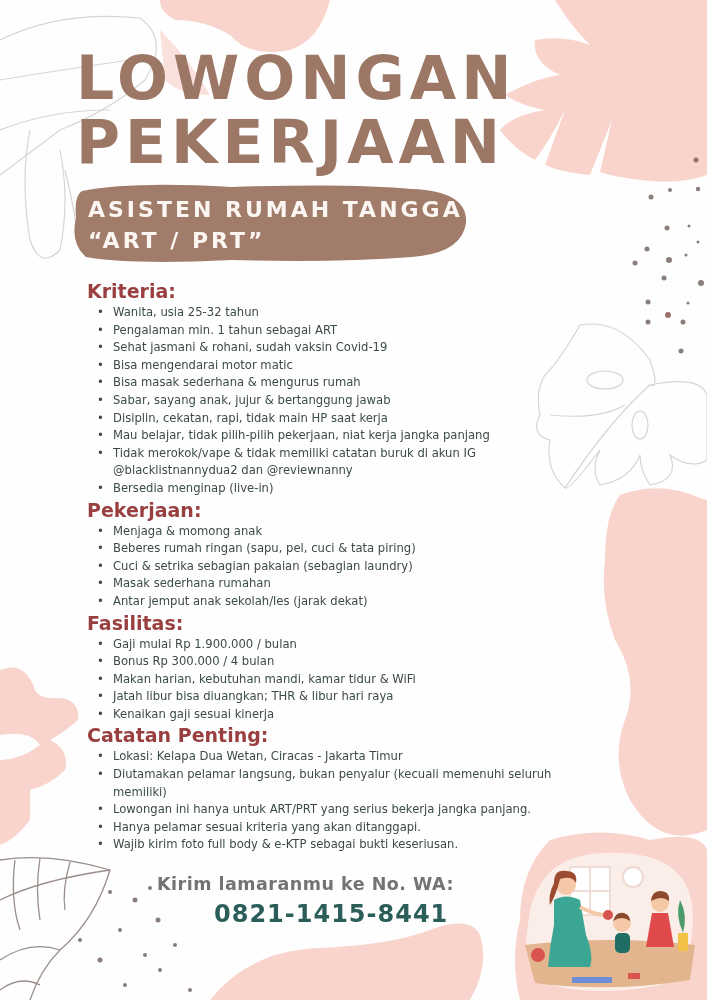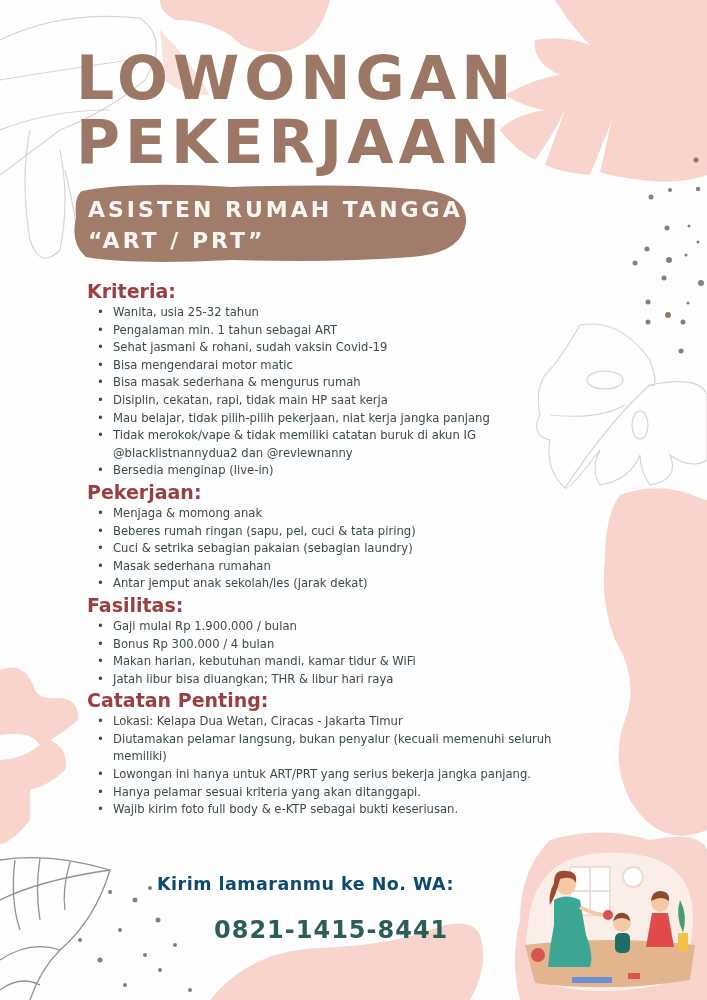--- a/index.html
+++ b/index.html
@@ -10,22 +10,22 @@
   .title.l2 { top: 112px; }
   .banner { position: absolute; left: 72px; top: 183px; width: 396px; height: 80px; }
   .banner-text { position: absolute; left: 88px; color: #fbf6f1; font-weight: bold; font-size: 22px; letter-spacing: 3px; }
   .banner-text.b1 { top: 197px; }
   .banner-text.b2 { top: 228px; }
   .content { position: absolute; left: 87px; top: 280px; width: 500px; }
   .section-title { color: #9a3f3f; font-weight: bold; font-size: 19px; margin: 0 0 2px 0; line-height: 22px; }
   ul { margin: 0 0 1px 0; padding: 0 0 0 26px; list-style: none; }
   li { position: relative; color: #3c4a4a; font-size: 11.6px; line-height: 17.6px; font-family: "DejaVu Sans", sans-serif; }
   li::before { content: "•"; position: absolute; left: -16px; color: #3c4a4a; }
-  .cta-label { position: absolute; left: 157px; top: 874px; color: #0c4a6e; font-weight: bold; font-size: 17.5px; letter-spacing: 0.5px; }
-  .cta-phone { position: absolute; left: 214px; top: 900px; color: #2c5e59; font-weight: bold; font-size: 24px; letter-spacing: 1px; margin-top: 16px; }
+  .cta-label { position: absolute; left: 157px; top: 874px; color: #737373; font-weight: bold; font-size: 17.5px; letter-spacing: 0.5px; }
+  .cta-phone { position: absolute; left: 214px; top: 900px; color: #2c5e59; font-weight: bold; font-size: 24px; letter-spacing: 1px; }
 </style>
 </head>
 <body>
 
 <svg class="deco" width="707" height="1000" viewBox="0 0 707 1000" style="left:0;top:0;">
 
   <path d="M555 0 L707 0 L707 175 Q680 185 640 180 Q610 176 600 172 L612 120 Q600 150 590 175 Q560 172 545 165 L565 110 Q550 140 535 160 Q515 150 500 130 Q512 115 545 110 Q520 105 505 95 Q535 78 560 75 Q532 62 535 40 Q565 35 590 45 Q570 25 555 0 Z" fill="#f8d4cc"></path>
 
   <path d="M160 0 L330 0 Q320 40 290 50 Q250 58 230 35 Q205 20 175 20 Q160 12 160 0 Z" fill="#f8d4cc"></path>
   <path d="M160 30 Q190 60 210 95 Q180 95 165 80 Z" fill="#f8d4cc" opacity="0.7"></path>
@@ -114,20 +114,21 @@
 
 <div class="content">
   <div>
     <div class="section-title">Kriteria:</div>
     <ul>
       <li>Wanita, usia 25-32 tahun</li>
       <li>Pengalaman min. 1 tahun sebagai ART</li>
       <li>Sehat jasmani &amp; rohani, sudah vaksin Covid-19</li>
       <li>Bisa mengendarai motor matic</li>
       <li>Bisa masak sederhana &amp; mengurus rumah</li>
+      <li>Sabar, sayang anak, jujur &amp; bertanggung jawab</li>
       <li>Disiplin, cekatan, rapi, tidak main HP saat kerja</li>
       <li>Mau belajar, tidak pilih-pilih pekerjaan, niat kerja jangka panjang</li>
       <li style="width:410px;">Tidak merokok/vape &amp; tidak memiliki catatan buruk di akun IG @blacklistnannydua2 dan @reviewnanny</li>
       <li>Bersedia menginap (live-in)</li>
     </ul>
   </div>
   <div>
     <div class="section-title">Pekerjaan:</div>
     <ul>
       <li>Menjaga &amp; momong anak</li>
@@ -137,20 +138,21 @@
       <li>Antar jemput anak sekolah/les (jarak dekat)</li>
     </ul>
   </div>
   <div>
     <div class="section-title">Fasilitas:</div>
     <ul>
       <li>Gaji mulai Rp 1.900.000 / bulan</li>
       <li>Bonus Rp 300.000 / 4 bulan</li>
       <li>Makan harian, kebutuhan mandi, kamar tidur &amp; WiFi</li>
       <li>Jatah libur bisa diuangkan; THR &amp; libur hari raya</li>
+      <li>Kenaikan gaji sesuai kinerja</li>
     </ul>
   </div>
   <div>
     <div class="section-title">Catatan Penting:</div>
     <ul>
       <li>Lokasi: Kelapa Dua Wetan, Ciracas - Jakarta Timur</li>
       <li style="width:470px;">Diutamakan pelamar langsung, bukan penyalur (kecuali memenuhi seluruh memiliki)</li>
       <li>Lowongan ini hanya untuk ART/PRT yang serius bekerja jangka panjang.</li>
       <li>Hanya pelamar sesuai kriteria yang akan ditanggapi.</li>
       <li>Wajib kirim foto full body &amp; e-KTP sebagai bukti keseriusan.</li>

